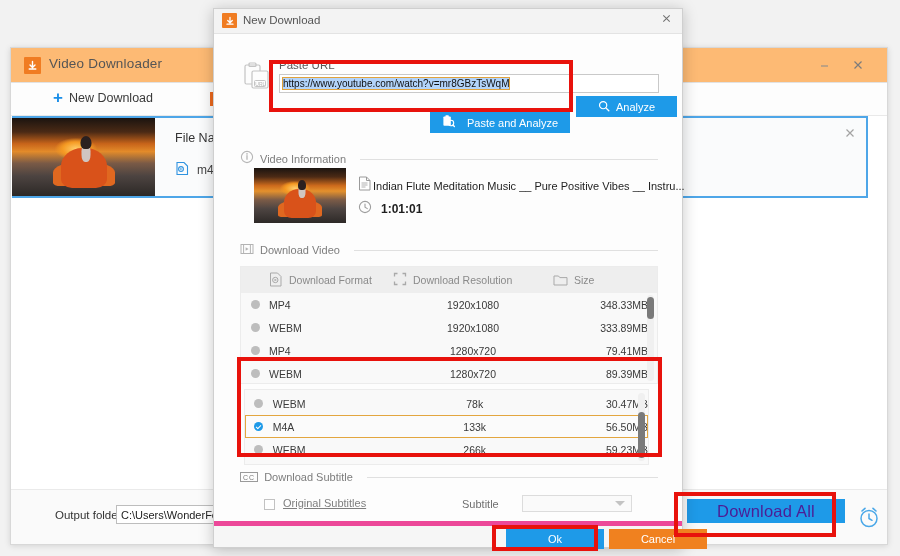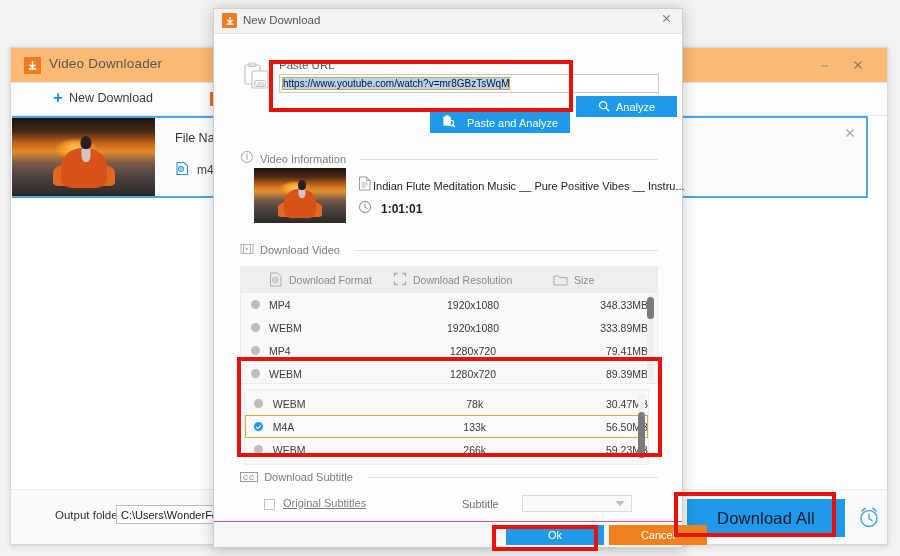--- a/index.html
+++ b/index.html
@@ -111,23 +111,23 @@
   .outfolder-input {
     position: absolute; left: 105px; top: 15px;
     width: 250px; height: 19px;
     background: #fff; border: 1px solid #bdbdbd;
     font-size: 11px; color: #222;
     padding: 2px 4px; line-height: 15px;
     overflow: hidden; white-space: nowrap;
   }
   .download-all-btn {
     position: absolute; left: 676px; top: 9px;
-    width: 158px; height: 38px;
+    width: 158px; height: 24px;
     background: #1e9ae8;
-    color: #0f172a; font-size: 16.5px;
+    color: #4c1d95; font-size: 16.5px;
     display: flex; align-items: center; justify-content: center;
     letter-spacing: .2px;
   }
   .alarm-ic {
     position: absolute; left: 845px; top: 14px;
     color: #49a7e8;
   }
 
   
   .hl { position: absolute; border: 4px solid #e8120c; pointer-events: none; z-index: 60; }
@@ -238,21 +238,21 @@
   .lang-label { position:absolute; left:461px; top:489px; font-size:11px; color:#6f6f6f; }
   .lang-select {
     position:absolute; left:521px; top:486px; width:110px; height:17px;
     background:#fafafa; border:1px solid #dcdcdc;
   }
   .lang-arrow { position:absolute; right:6px; top:5px; width:0;height:0;
     border-left:5px solid transparent;border-right:5px solid transparent;border-top:5px solid #c3c3c3; }
 
   .dlg-footer {
     position:absolute; left:0; bottom:0; width:100%; height:26px;
-    background:#f6f6f6; border-top:1px solid #ec4899;
+    background:#f6f6f6; border-top:5px solid #ec4899;
   }
   .btn-ok {
     position:absolute; left:292px; top:3px; width:98px; height:20px;
     background:#1e9ae8; color:#fff; font-size:11px;
     display:flex; align-items:center; justify-content:center;
   }
   .btn-cancel {
     position:absolute; left:395px; top:3px; width:98px; height:20px;
     background:#f0811f; color:#fff; font-size:11px;
     display:flex; align-items:center; justify-content:center;

